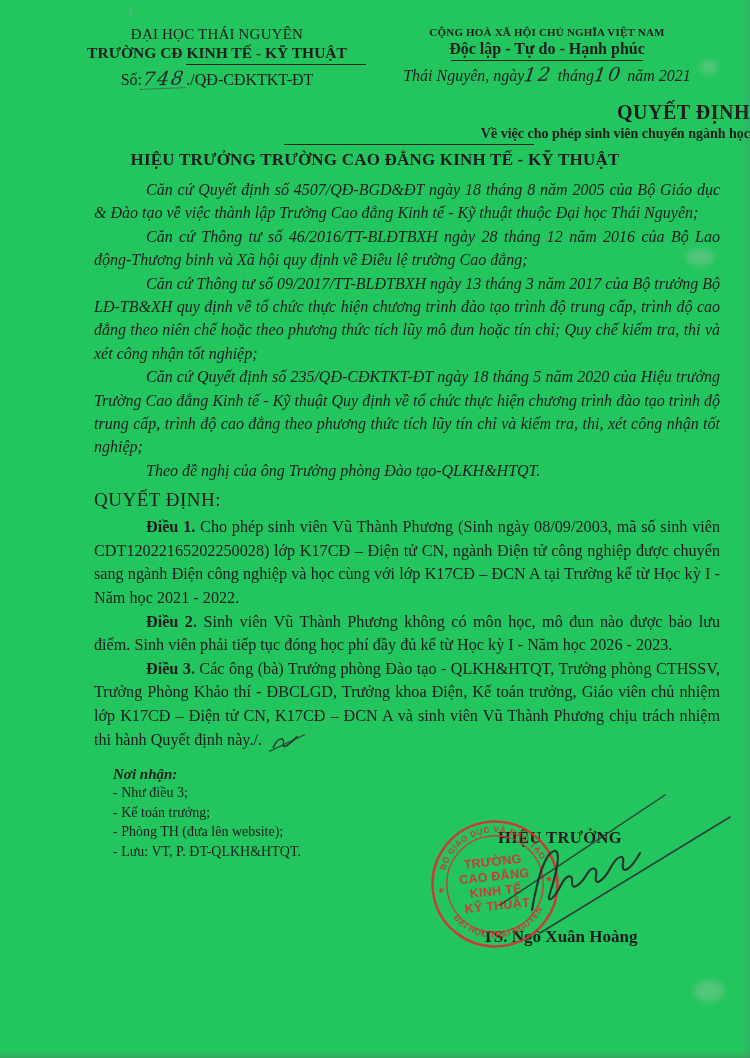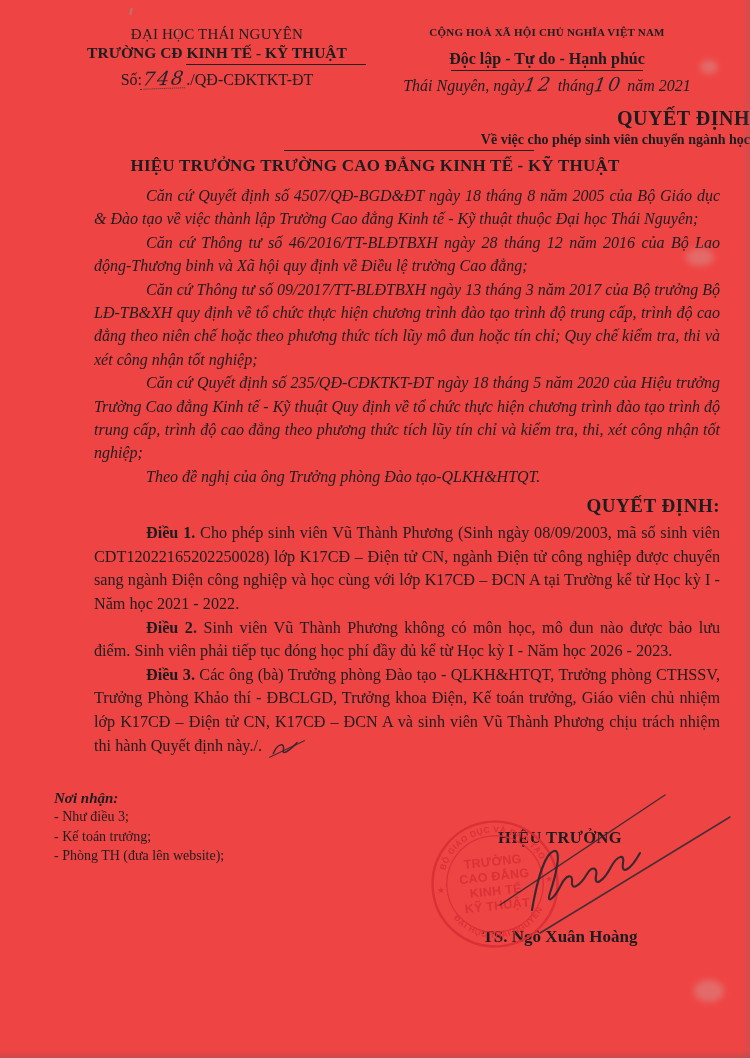--- a/index.html
+++ b/index.html
@@ -1,31 +1,31 @@
 <!DOCTYPE html>
 <html><head>
 <meta charset="utf-8">
 <style>
   html,body{margin:0;padding:0;background:#888;}
   .page{
     position:relative;width:750px;height:1058px;margin:0 auto;
-    background:#ef4444;overflow:hidden;
+    background:#22c55e;overflow:hidden;
     font-family:"Liberation Serif","DejaVu Serif",serif;
     color:#1d1d20;
   }
   
   .header{display:flex;padding-top:26px;}
   .header-left{width:318px;margin-left:58px;text-align:center;}
   .header-right{width:334px;margin-left:4px;text-align:center;}
   .hl-university{font-size:15px;letter-spacing:.2px;}
   .hl-school{font-size:15.5px;font-weight:bold;margin-top:1px;}
   .hl-underline{width:180px;border-top:1.6px solid #222;margin:2px 0 0 128px;}
   .hl-number{font-size:16px;margin-top:4px;}
   .hr-country{font-size:11px;font-weight:bold;letter-spacing:.2px;}
-  .hr-motto{font-size:16px;font-weight:bold;margin-top:12px;}
+  .hr-motto{font-size:16px;font-weight:bold;margin-top:2px;}
   .hr-underline{width:192px;border-top:1.6px solid #222;margin:2px auto 0;}
   .hr-date{font-size:16px;font-style:italic;margin-top:4px;white-space:nowrap;}
   .hand{
     font-family:"DejaVu Serif",serif;font-style:italic;font-weight:normal;
     display:inline-block;transform:skewX(-10deg) rotate(-2deg);
     font-size:19px;letter-spacing:2px;color:#26262e;line-height:1;
   }
   .hand-num{border-bottom:1.6px dotted #3a3a3a;padding:0 1px;}
   .sp-left{margin-left:5px;}
   
@@ -33,29 +33,29 @@
   .doc-title{font-size:20px;font-weight:bold;letter-spacing:.5px;}
   .doc-subtitle{font-size:14px;font-weight:bold;margin-top:2px;}
   .subtitle-underline{width:250px;border-top:1.8px solid #222;margin:2px auto 0;transform:translateX(34px);}
   .authority{font-size:17px;font-weight:bold;margin-top:5px;text-align:center;letter-spacing:.2px;}
   
   .body-text{padding:0 30px 0 94px;margin-top:8px;}
   p.preamble{
     margin:0;font-size:16px;font-style:italic;line-height:23.4px;
     text-align:justify;text-indent:52px;
   }
-  .decision-heading{font-size:19px;font-weight:bold;text-align:right;margin:7px 0 5px 0;letter-spacing:.5px;}
+  .decision-heading{font-size:19px;font-weight:normal;text-align:left;margin:7px 0 5px 0;letter-spacing:.5px;}
   p.article{
     margin:0;font-size:16.2px;line-height:23.6px;
     text-align:justify;text-indent:52px;
   }
   .article-label{font-weight:bold;}
   .paraph-svg{vertical-align:middle;margin-left:3px;margin-bottom:-4px;}
   
-  .footer{margin-top:32px;padding-left:54px;}
+  .footer{margin-top:14px;padding-left:113px;}
   .recipients-label{font-size:15px;font-weight:bold;font-style:italic;}
   .recipient-item{font-size:14px;line-height:19.5px;}
   .sign-title{
     position:absolute;left:455px;top:828px;width:210px;text-align:center;
     font-size:16.5px;font-weight:bold;letter-spacing:.4px;z-index:2;
   }
   .sign-name{
     position:absolute;left:445px;top:927px;width:230px;text-align:center;
     font-size:17px;font-weight:bold;z-index:2;
   }
@@ -130,20 +130,21 @@
           <path class="sig-stroke" d="M 7 17 C 12 5, 20 5, 18 13 C 16 19, 24 15, 33 5" style="stroke-width:1.6"></path>
         </svg></p>
   </div>
 
   <div class="footer">
     <div class="recipients">
       <div class="recipients-label">Nơi nhận:</div>
       <div class="recipient-item">- Như điều 3;</div>
       <div class="recipient-item">- Kế toán trưởng;</div>
       <div class="recipient-item">- Phòng TH (đưa lên website);</div>
+      <div class="recipient-item">- Lưu: VT, P. ĐT-QLKH&amp;HTQT.</div>
     </div>
   </div>
 
   <div class="sign-title">HIỆU TRƯỞNG</div>
   <div class="sign-name">TS. Ngô Xuân Hoàng</div>
 
   <svg class="stamp" viewBox="0 0 132 132">
     <defs>
       <path id="arcTop" d="M 15 66 A 51 51 0 1 1 117 66"></path>
       <path id="arcBot" d="M 13 66 A 53 53 0 0 0 119 66"></path>

